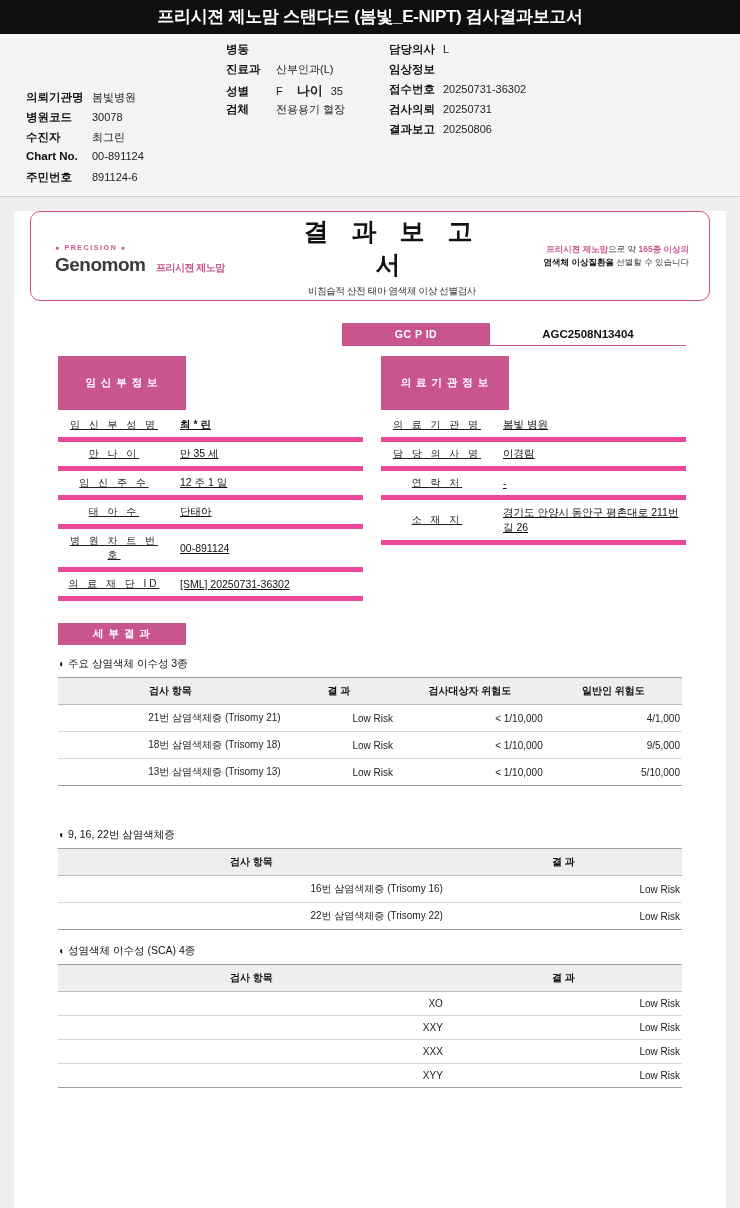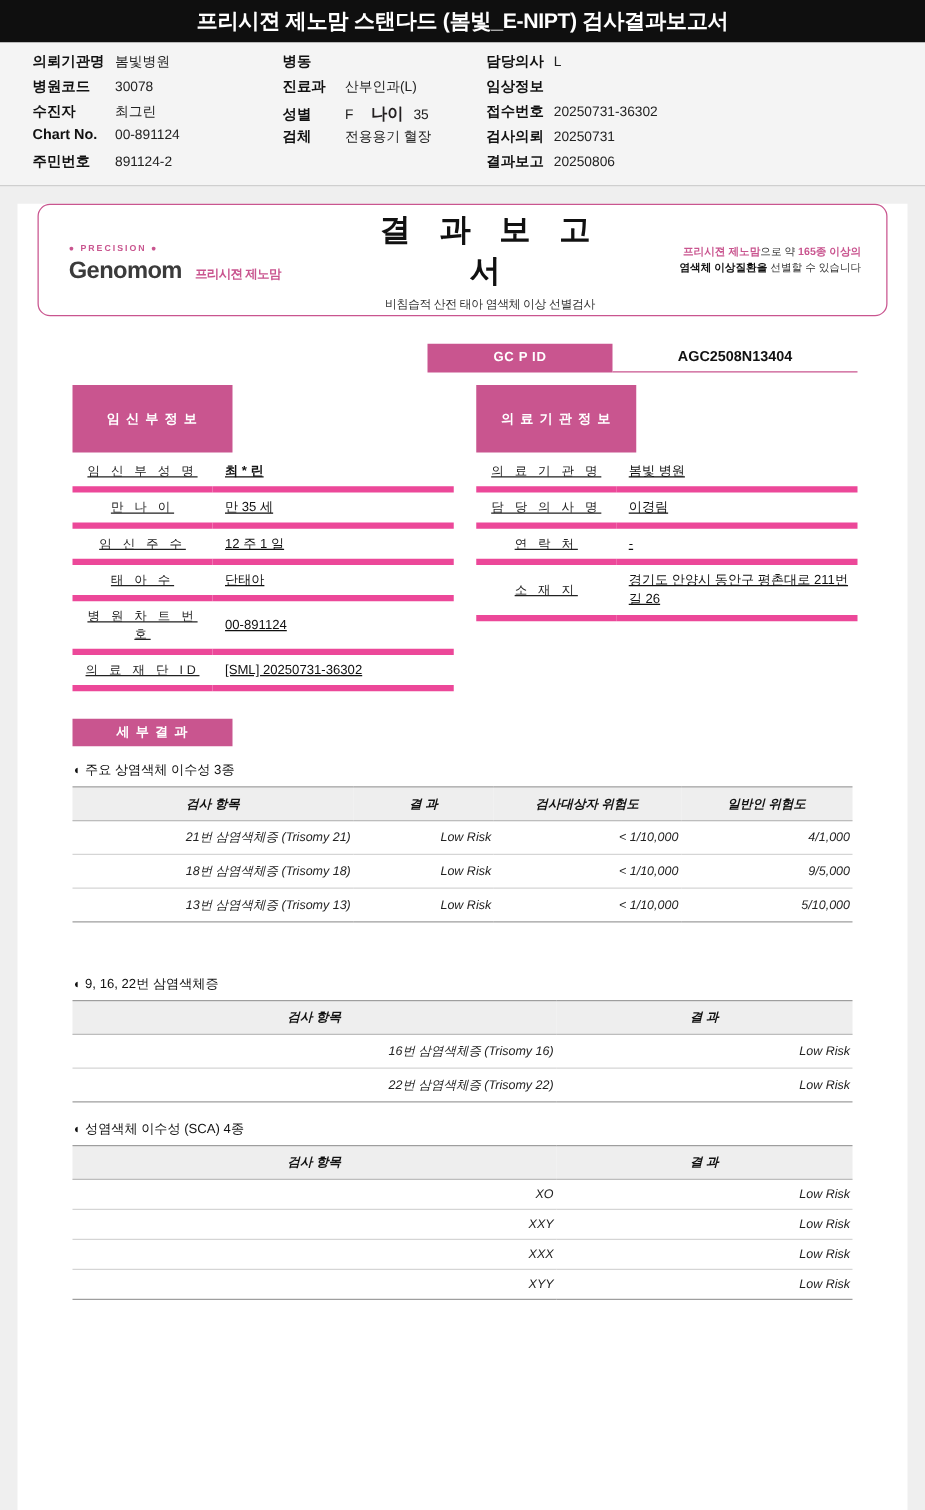--- a/index.html
+++ b/index.html
@@ -23,21 +23,21 @@
 
   
   .pat-header{
     background:#f4f4f4;
     border-bottom:1px solid #cfcfcf;
     padding:8px 26px 10px 26px;
     display:flex;
     font-size:11px;
   }
   .pat-col{display:flex;flex-direction:column;gap:4px;}
-  .pat-col.c1{width:200px;}
+  .pat-col.c1{width:200px;margin-top:48px;}
   .pat-col.c2{width:155px;}
   .pat-col.c3{width:auto;}
   .pat-row{display:flex;align-items:baseline;height:16px;}
   .pat-lab{font-weight:bold;font-size:11.5px;color:#111;}
   .pat-val{font-size:11px;color:#222;}
   .c1 .pat-lab{width:66px;}
   .c2 .pat-lab{width:50px;}
   .c3 .pat-lab{width:62px;text-align:center;}
   .inline-lab{font-weight:bold;font-size:13px;margin-left:14px;margin-right:8px;}
 
@@ -134,21 +134,20 @@
   .sub-head{
     margin:12px 0 6px 44px;font-size:10.5px;color:#111;
   }
   .sub-head .bullet{color:#111;font-size:10px;margin-right:4px;}
 
   table.res{
     width:calc(100% - 88px);
     margin:0 44px;
     border-collapse:collapse;
     font-size:10px;
-    font-style:italic;
   }
   table.res th{
     background:#eeeeee;
     border-top:1.5px solid #9e9e9e;
     border-bottom:1px solid #bdbdbd;
     font-size:10px;font-weight:bold;
     padding:6px 2px;text-align:center;color:#111;
   }
   table.res td{
     border-bottom:1px solid #d5d5d5;
@@ -177,21 +176,21 @@
       <div class="pat-row">
         <span class="pat-lab">수진자</span>
         <span class="pat-val">최그린</span>
       </div>
       <div class="pat-row">
         <span class="pat-lab">Chart No.</span>
         <span class="pat-val">00-891124</span>
       </div>
       <div class="pat-row">
         <span class="pat-lab">주민번호</span>
-        <span class="pat-val">891124-2</span>
+        <span class="pat-val">891124-6</span>
       </div>
     </div>
 
     <div class="pat-col c2">
       <div class="pat-row">
         <span class="pat-lab">병동</span>
         <span class="pat-val"></span>
       </div>
       <div class="pat-row">
         <span class="pat-lab">진료과</span>

